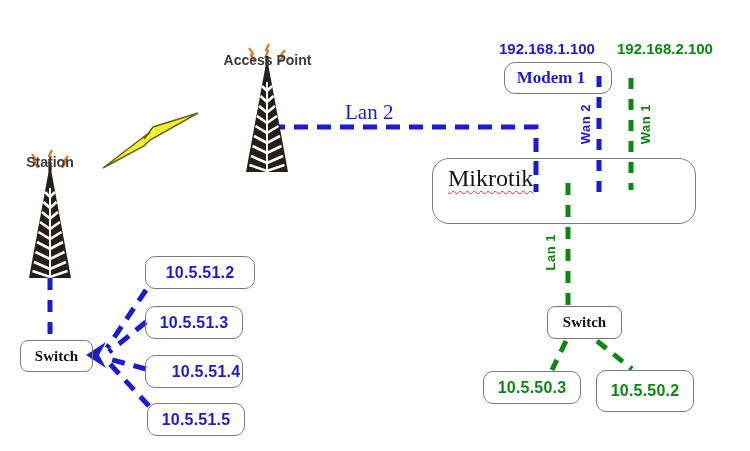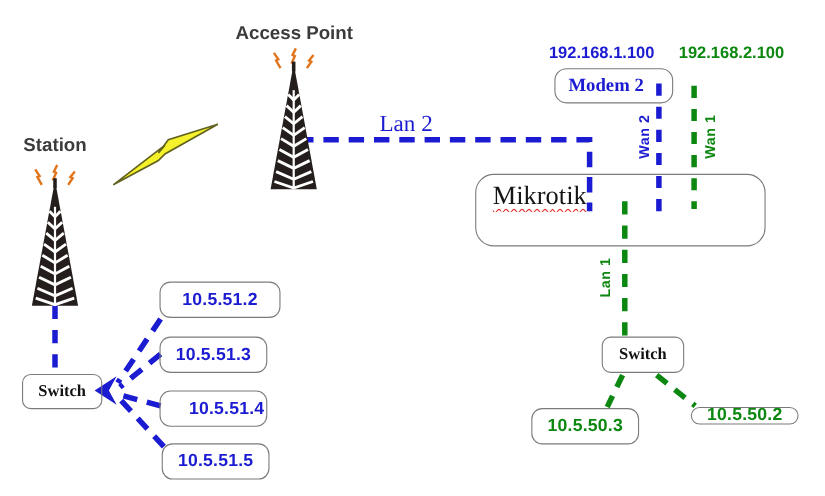--- a/index.html
+++ b/index.html
@@ -22,21 +22,21 @@
   .mikrotik-label {
     font-family:"Liberation Serif", serif; font-size:24px; color:#141414;
     text-decoration:underline; text-decoration-style:wavy;
     text-decoration-color:#e03030; text-decoration-thickness:1px; text-underline-offset:4px;
   }
   .ip-text   { font-weight:bold; font-size:16px; letter-spacing:0.2px; }
   .blue-text { color:#1b1bd1; }
   .green-text{ color:#0c8710; }
 
   .node-label {
-    position:absolute; font-weight:bold; font-size:17px; color:#3b3b3b; text-align:center;
+    position:absolute; font-weight:bold; font-size:14px; color:#3b3b3b; text-align:center;margin-top:32px;
   }
   .wan-ip { position:absolute; font-weight:bold; font-size:15px; text-align:left; width:112px; }
 
   .link-label-lan2 {
     position:absolute; font-family:"Liberation Serif", serif;
     font-size:21px; color:#1b1bd1;
   }
   .vlabel {
     position:absolute; writing-mode:vertical-rl; transform:rotate(180deg);
     font-weight:bold; font-size:13px; letter-spacing:0.5px;
@@ -93,21 +93,21 @@
 
   <div class="link-label-lan2" style="left:345px; top:100px;">Lan 2</div>
   <div class="vlabel blue-text" style="left:578px; top:104px;">Wan 2</div>
   <div class="vlabel green-text" style="left:638px; top:104px;">Wan 1</div>
   <div class="vlabel green-text" style="left:543px; top:234px;">Lan 1</div>
 
   <div class="wan-ip blue-text" style="left:499px; top:40px;">192.168.1.100</div>
   <div class="wan-ip green-text" style="left:617px; top:40px;">192.168.2.100</div>
 
   <div class="box modem-box" style="left:504px; top:62px; width:108px; height:32px;">
-    <span class="modem-label blue-text" style="margin-right:14px;">Modem 2</span>
+    <span class="modem-label blue-text" style="margin-right:14px;">Modem 1</span>
   </div>
 
   <div class="box mikrotik-box" style="left:432px; top:158px; width:264px; height:66px;">
     <span class="mikrotik-label">Mikrotik</span>
   </div>
 
   <div class="box switch-box" style="left:20px; top:340px; width:73px; height:32px;">
     <span class="switch-label">Switch</span>
   </div>
   <div class="box switch-box" style="left:547px; top:306px; width:75px; height:33px;">
@@ -123,17 +123,17 @@
   <div class="box" style="left:145px; top:355px; width:98px; height:33px;padding-left:24px;">
     <span class="ip-text blue-text">10.5.51.4</span>
   </div>
   <div class="box" style="left:147px; top:403px; width:98px; height:33px;">
     <span class="ip-text blue-text">10.5.51.5</span>
   </div>
 
   <div class="box" style="left:483px; top:371px; width:98px; height:33px;">
     <span class="ip-text green-text">10.5.50.3</span>
   </div>
-  <div class="box" style="left:628px; top:370px; width:98px; height:16px;">
+  <div class="box" style="left:596px; top:370px; width:98px; height:42px;">
     <span class="ip-text green-text">10.5.50.2</span>
   </div>
 
 </div>
 
 </body></html>

